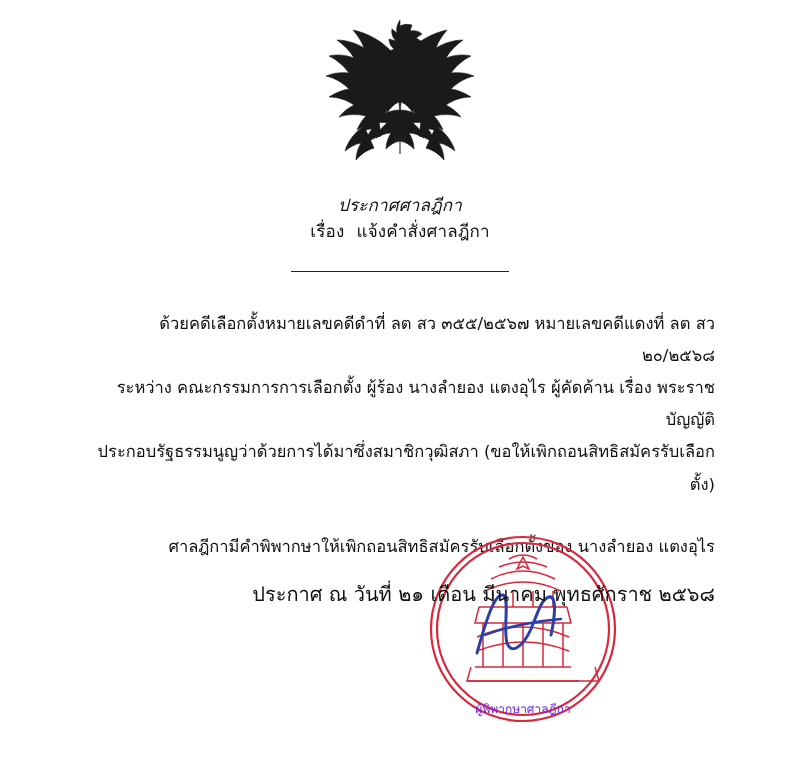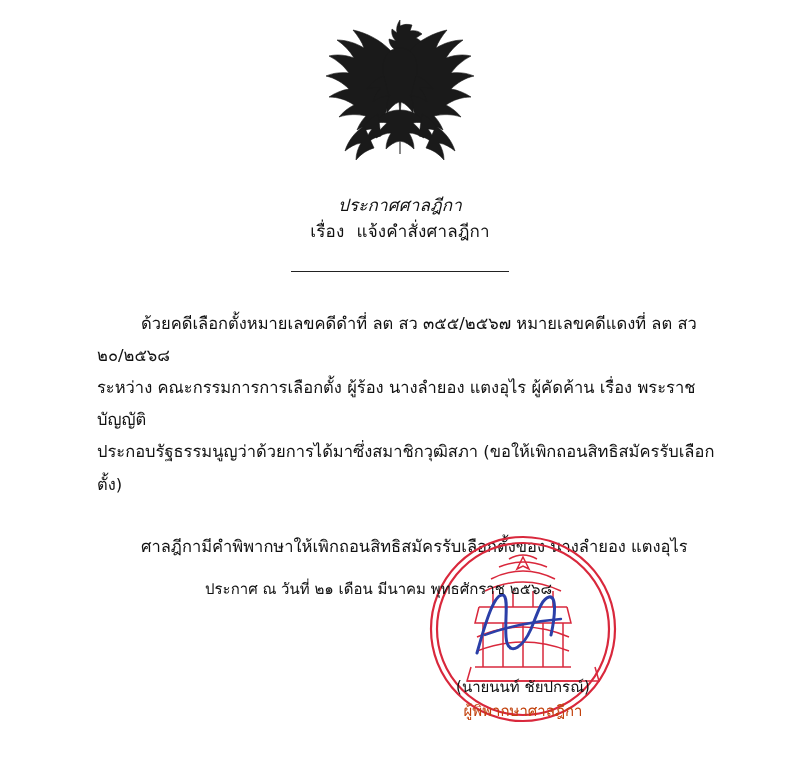--- a/index.html
+++ b/index.html
@@ -68,40 +68,40 @@
   }
 
   
   .body-block {
     margin: 11px auto;
     width: 630px;
     padding-left: 12px;
     box-sizing: border-box;
     font-size: 16.5px;
     line-height: 1.95;
-    text-align: left;
+    text-align: right;
   }
   .para {
     margin-top: 30px;
   }
   .para.first {
     margin-top: 36px;
   }
   .para .indent {
     display: inline-block;
     width: 44px;
   }
   .para.closing {
     margin-top: 34px;
     padding-left: 12px;
   }
   .date-line {
     margin-top: 12px;
     padding-left: 108px;
-    font-size: 15px;
+    font-size: 20px;
     line-height: 1.95;
     position: relative;
     z-index: 3;
   }
 
   
   .seal-area {
     position: absolute;
     left: 413px;
     top: 529px;
@@ -131,22 +131,22 @@
     text-align: center;
     font-size: 15px;
     color: #111111;
   }
   .sign-title {
     position: absolute;
     left: 0;
     top: 170px;
     width: 220px;
     text-align: center;
-    font-size: 15px;
-    color: #c2410c;
+    font-size: 12px;
+    color: #6d28d9;
   }
 </style>
 </head>
 <body>
 
 <div class="page">
 
   <div class="emblem-wrap">
     <svg class="emblem" viewBox="0 0 168 156" aria-hidden="true">
       <g fill="#1a1a1a" stroke="#1a1a1a" stroke-width="0.6">
@@ -226,17 +226,16 @@
         <path d="M64 108 q46 -20 92 0"></path>
         <path d="M64 122 q46 -18 92 0"></path>
       </g>
     </svg>
 
     <svg class="signature-ink" viewBox="0 0 110 100" aria-hidden="true">
       <path d="M12 76 C22 40 30 16 38 18 C45 20 38 52 42 66 C46 78 58 70 66 52 C72 38 76 22 84 20 C92 18 90 40 86 58" fill="none" stroke="#2b3fa8" stroke-width="3" stroke-linecap="round"></path>
       <path d="M20 58 C40 50 70 44 96 42" fill="none" stroke="#2b3fa8" stroke-width="2.4" stroke-linecap="round"></path>
     </svg>
 
-    <div class="sign-name">(นายนนท์ ชัยปกรณ์)</div>
     <div class="sign-title">ผู้พิพากษาศาลฎีกา</div>
   </div>
 
 </div>
 
 </body></html>

